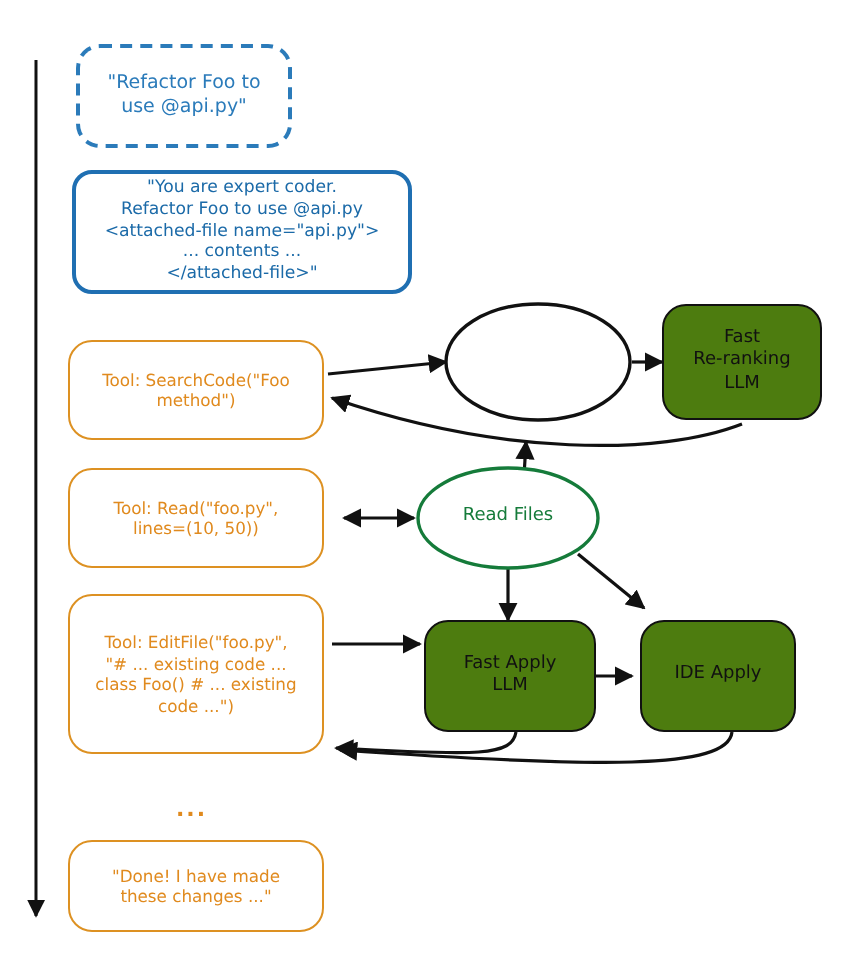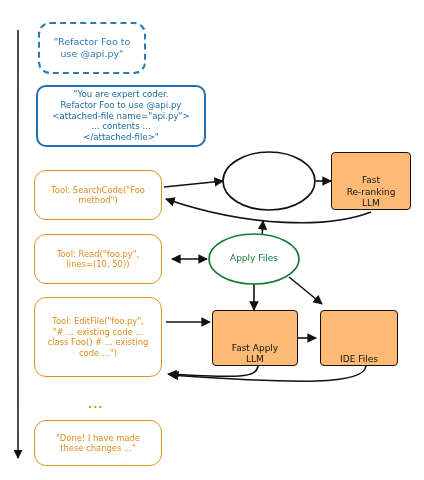--- a/index.html
+++ b/index.html
@@ -53,25 +53,24 @@
   .tool {
     border: 1.6px solid #dd9122;
     border-radius: 12px;
     color: #e08a1e;
     font-size: 8.4px;
     background: #fff;
   }
   
   .proc {
     border: 1.7px solid #111;
-    border-radius: 4px;
+    border-radius: 12px;
     color: #111;
     font-size: 9px;
-    background: #fdba74;
-    align-items: flex-end;
+    background: #4d7c0f;
   }
   .dots {
     position: absolute;
     color: #e08a1e;
     font-size: 11px;
     font-weight: bold;
     letter-spacing: 1px;
   }
   .ell-label {
     position: absolute;
@@ -194,24 +193,24 @@
 these changes ..."</span>
   </div>
 
 
   <div class="node proc" style="left:331px; top:152px; width:80px; height:58px;">
     <span>Fast
 Re-ranking
 LLM</span>
   </div>
 
-  <div class="ell-label ell-green" style="left:209px; top:249px; width:90px; height:20px;">Apply Files</div>
+  <div class="ell-label ell-green" style="left:209px; top:249px; width:90px; height:20px;">Read Files</div>
 
   <div class="node proc" style="left:212px; top:310px; width:86px; height:56px;">
     <span>Fast Apply
 LLM</span>
   </div>
 
   <div class="node proc" style="left:320px; top:310px; width:78px; height:56px;">
-    <span>IDE Files</span>
+    <span>IDE Apply</span>
   </div>
 
 </div>
 
 </body></html>

